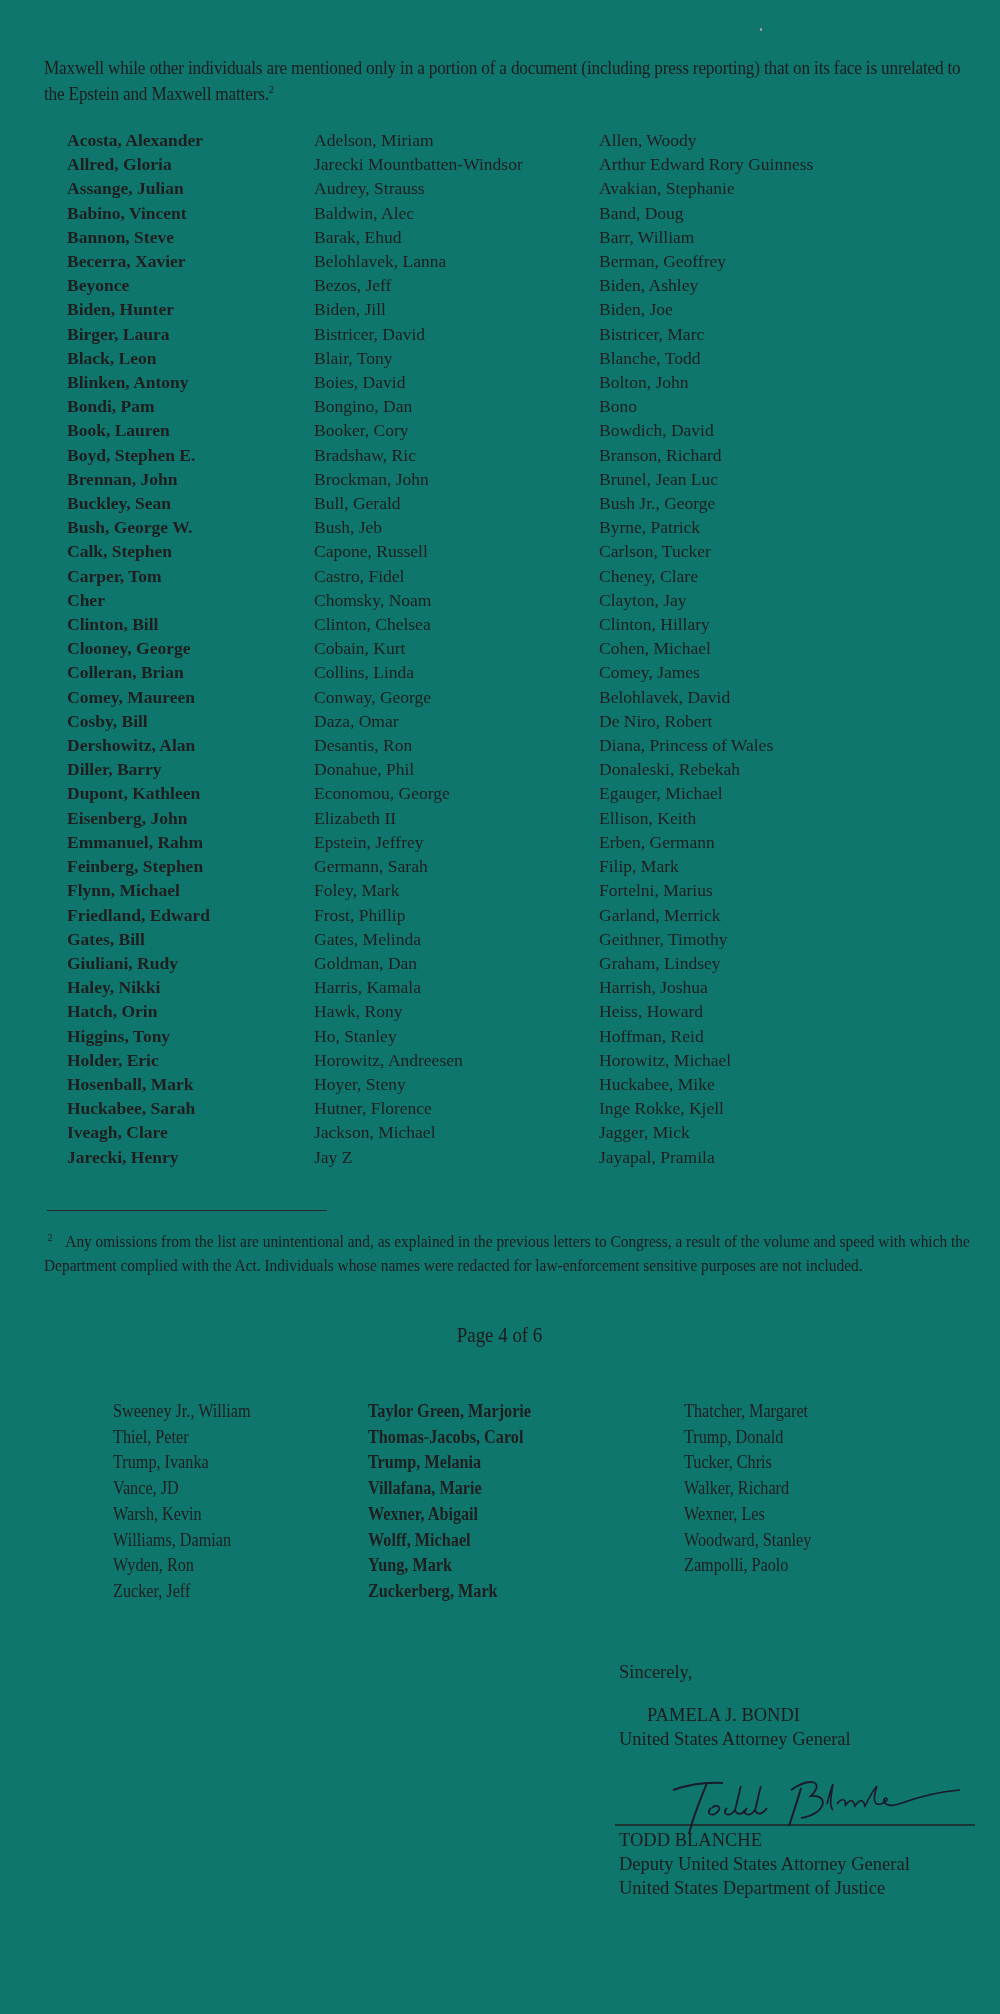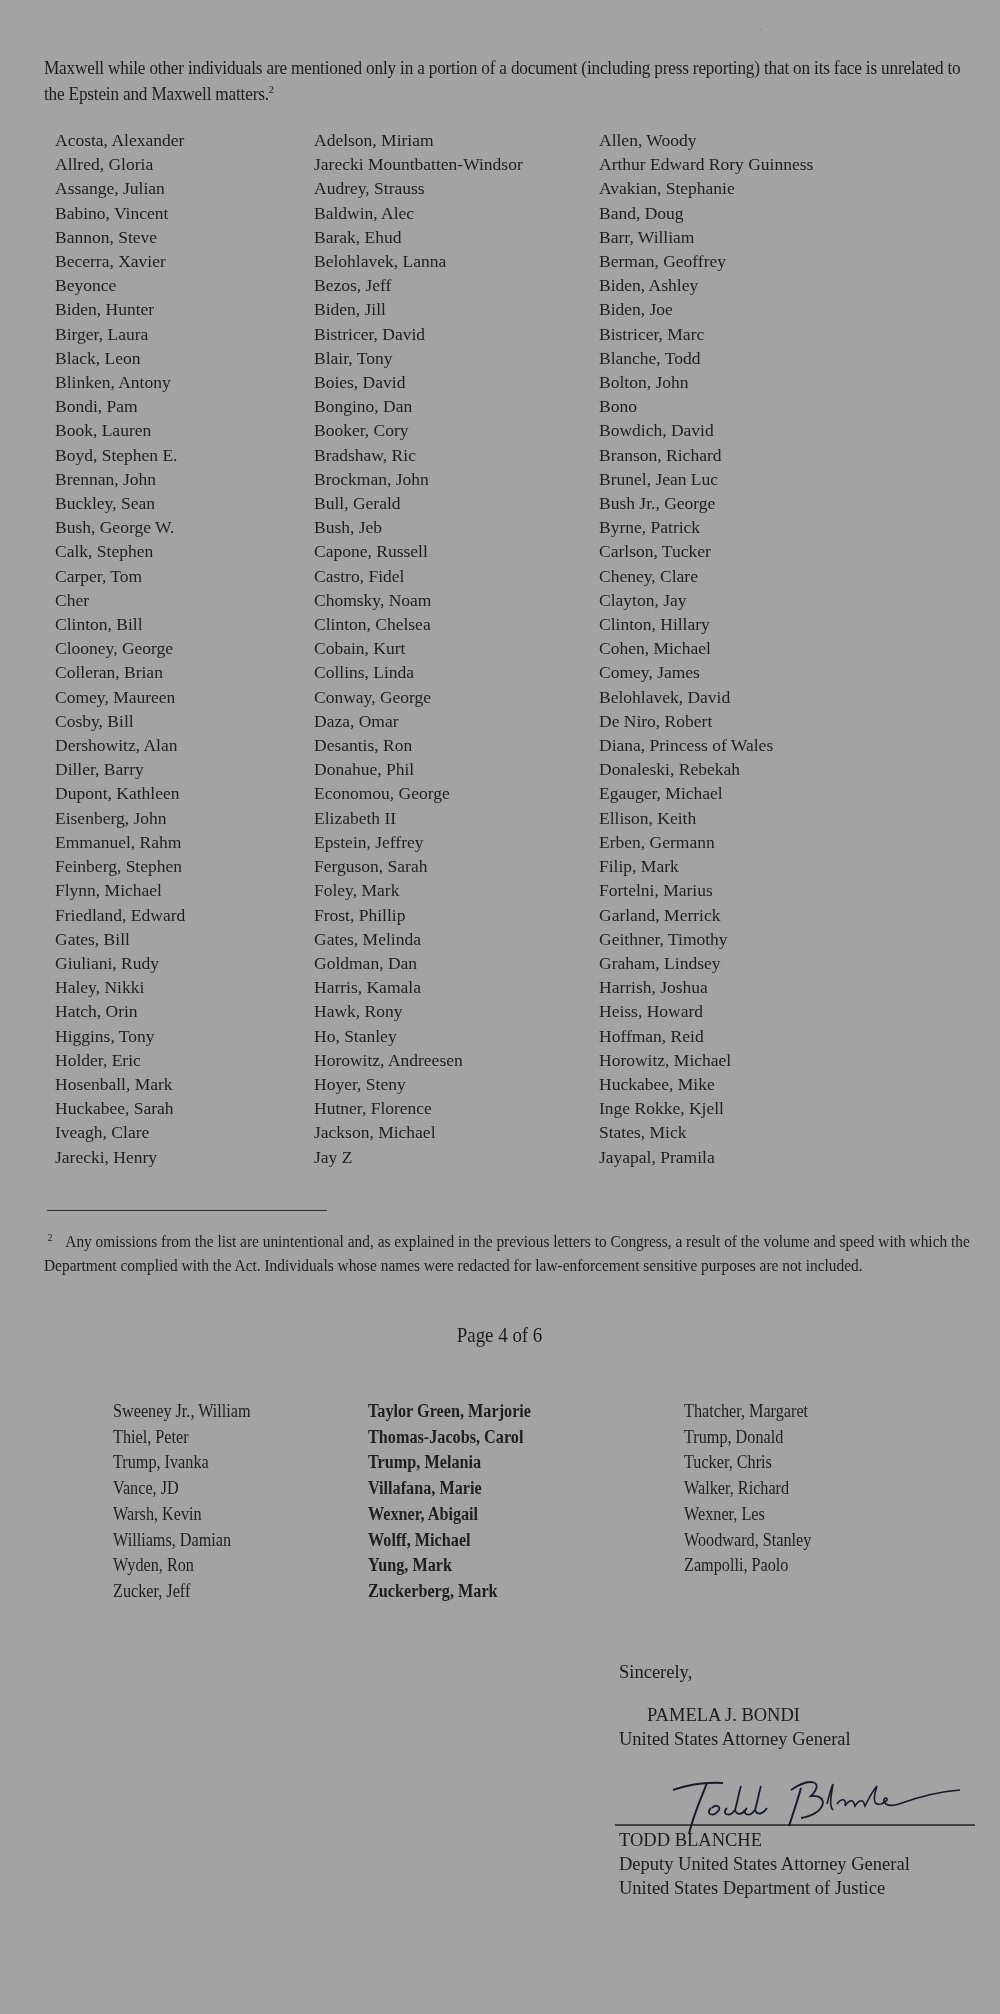--- a/index.html
+++ b/index.html
@@ -13,21 +13,21 @@
       position: relative;
       overflow: hidden;
       font-family: "Liberation Serif", "DejaVu Serif", serif;
       color: #1a1a1a;
     }
     .page {
       position: absolute;
       left: 0; top: 0;
       width: 1000px;
       height: 2014px;
-      background: #a3a3a3;
+      background: #0f766e;
     }
     .intro {
       position: absolute;
       left: 44px;
       top: 55px;
       width: 920px;
       font-size: 18.5px;
       line-height: 26px;
       letter-spacing: -0.2px;
       transform: scaleX(0.93);
@@ -49,21 +49,21 @@
     .names-col {
       position: absolute;
       top: 0;
     }
     .names-col .name {
       font-size: 17.5px;
       line-height: 24.2px;
       white-space: nowrap;
       color: #1e1e1e;
     }
-    .col-1 { left: 0px; }
+    .col-1 { left: 12px; font-weight: bold; }
     .col-2 { left: 259px; }
     .col-3 { left: 544px; }
 
     .fn-rule {
       position: absolute;
       left: 47px;
       top: 1210px;
       width: 280px;
       height: 0;
       border-top: 1.5px solid #2a2a2a;
@@ -231,21 +231,21 @@
         <div class="name">Clinton, Chelsea</div>
         <div class="name">Cobain, Kurt</div>
         <div class="name">Collins, Linda</div>
         <div class="name">Conway, George</div>
         <div class="name">Daza, Omar</div>
         <div class="name">Desantis, Ron</div>
         <div class="name">Donahue, Phil</div>
         <div class="name">Economou, George</div>
         <div class="name">Elizabeth II</div>
         <div class="name">Epstein, Jeffrey</div>
-        <div class="name">Ferguson, Sarah</div>
+        <div class="name">Germann, Sarah</div>
         <div class="name">Foley, Mark</div>
         <div class="name">Frost, Phillip</div>
         <div class="name">Gates, Melinda</div>
         <div class="name">Goldman, Dan</div>
         <div class="name">Harris, Kamala</div>
         <div class="name">Hawk, Rony</div>
         <div class="name">Ho, Stanley</div>
         <div class="name">Horowitz, Andreesen</div>
         <div class="name">Hoyer, Steny</div>
         <div class="name">Hutner, Florence</div>
@@ -287,21 +287,21 @@
         <div class="name">Fortelni, Marius</div>
         <div class="name">Garland, Merrick</div>
         <div class="name">Geithner, Timothy</div>
         <div class="name">Graham, Lindsey</div>
         <div class="name">Harrish, Joshua</div>
         <div class="name">Heiss, Howard</div>
         <div class="name">Hoffman, Reid</div>
         <div class="name">Horowitz, Michael</div>
         <div class="name">Huckabee, Mike</div>
         <div class="name">Inge Rokke, Kjell</div>
-        <div class="name">States, Mick</div>
+        <div class="name">Jagger, Mick</div>
         <div class="name">Jayapal, Pramila</div>
       </div>
   </div>
 
   <div class="fn-rule"></div>
 
   <p class="fn-text" style="margin:0;">
     <span class="fn-mark">2</span><span>Any omissions from the list are unintentional and, as explained in the previous letters to Congress, a result of the volume and speed with which the Department complied with the Act. Individuals whose names were redacted for law-enforcement sensitive purposes are not included.</span>
   </p>
 

